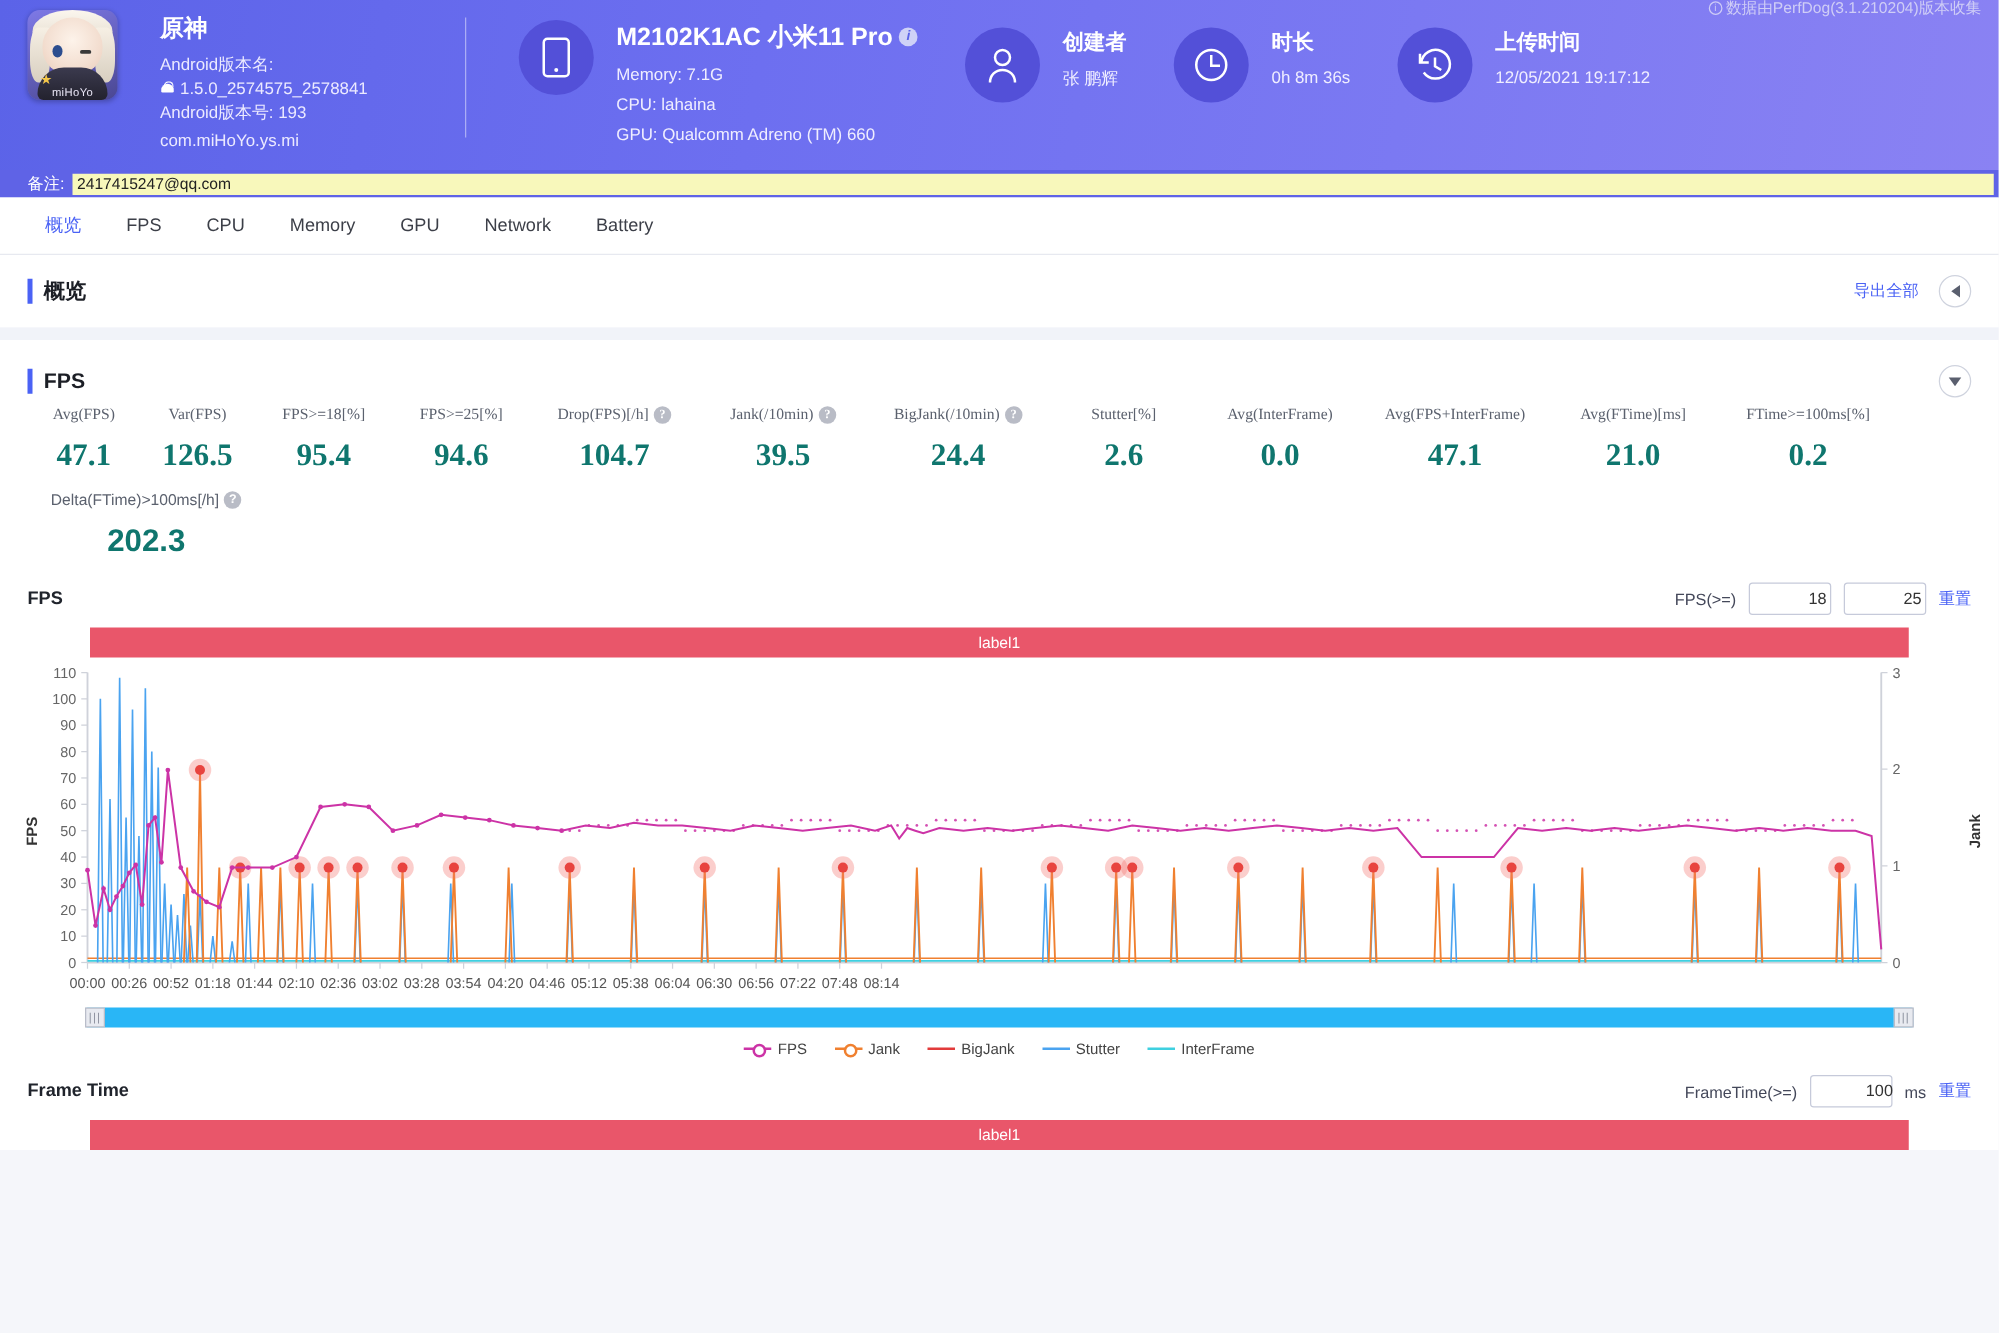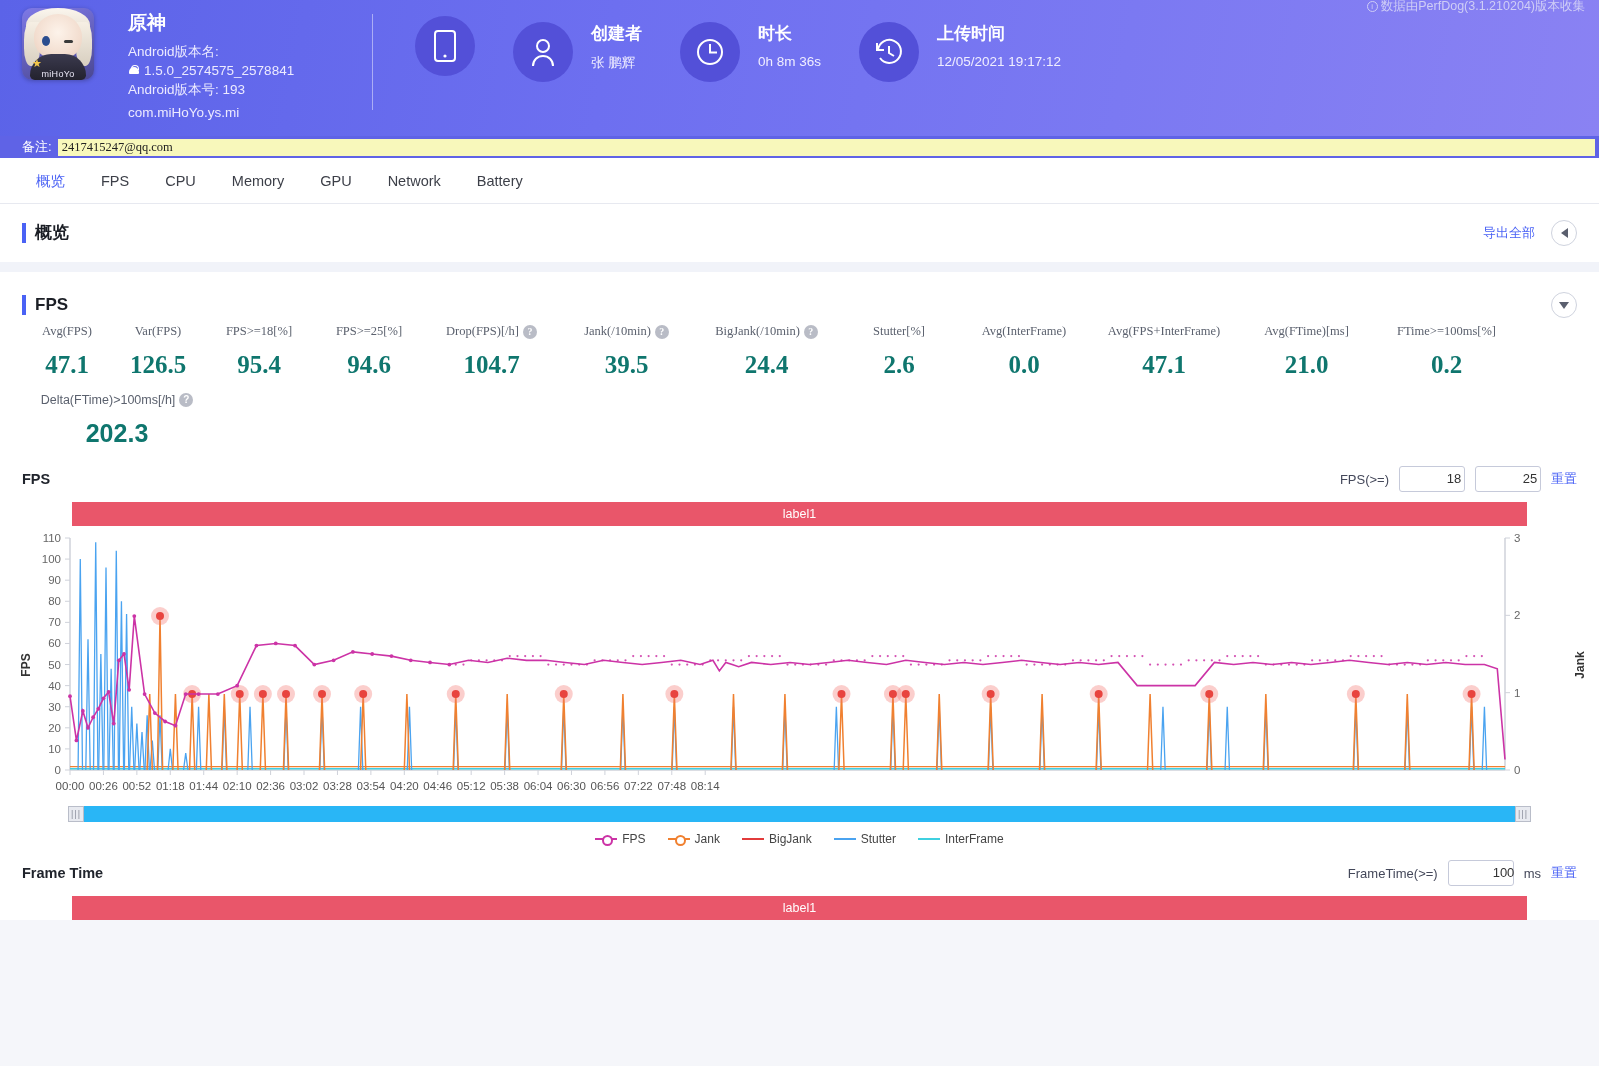--- a/index.html
+++ b/index.html
@@ -110,21 +110,21 @@
   .kv-val{ font-size:13.5px; color:#f0eeff; margin-top:9px; }
 
   
   .notebar{
     height:22px; background:#5f63e6; display:flex; align-items:center;
     padding:0 4px 0 22px; color:#fff; font-size:13px;
   }
   .notebar .lbl{ margin-right:6px; }
   .note-input{
     flex:1; height:17px; background:#f8f8bb; border:none; outline:none;
-    font-family:Liberation Serif, serif; font-size:12.5px; color:#222;
+    font-family:Liberation Sans, sans-serif; font-size:12.5px; color:#222;
     padding:0 4px;
   }
 
   
   .tabbar{
     height:46px; background:#fff; display:flex; align-items:center;
     padding-left:18px; border-bottom:1px solid #e7e9f0;
   }
   .tab{
     font-size:14.5px; color:#3c3f48; padding:0 18px; cursor:pointer; line-height:46px;
@@ -248,20 +248,29 @@
   </div>
 
   <div class="hdr-divider"></div>
 
   <div class="dev-block">
     <div class="circ">
       <svg width="24" height="34" viewBox="0 0 24 34" fill="none" stroke="#fff" stroke-width="2">
         <rect x="2" y="2" width="20" height="30" rx="3"></rect>
           <circle cx="12" cy="27" r="1.6" fill="#fff" stroke="none"></circle>
       </svg>
+    </div>
+    <div class="dev-txt">
+      <div class="dev-name">
+        <span>M2102K1AC 小米11 Pro</span>
+        <span class="info-i">i</span>
+      </div>
+      <div class="dev-line">Memory: 7.1G</div>
+      <div class="dev-line">CPU: lahaina</div>
+      <div class="dev-line">GPU: Qualcomm Adreno (TM) 660</div>
     </div>
   </div>
 
   <div class="kv-block">
     <div class="circ">
       <svg width="26" height="30" viewBox="0 0 26 30" fill="none" stroke="#fff" stroke-width="2">
         <circle cx="13" cy="9" r="6"></circle>
           <path d="M3 29c0-6 4.5-10 10-10s10 4 10 10"></path>
       </svg>
     </div>

